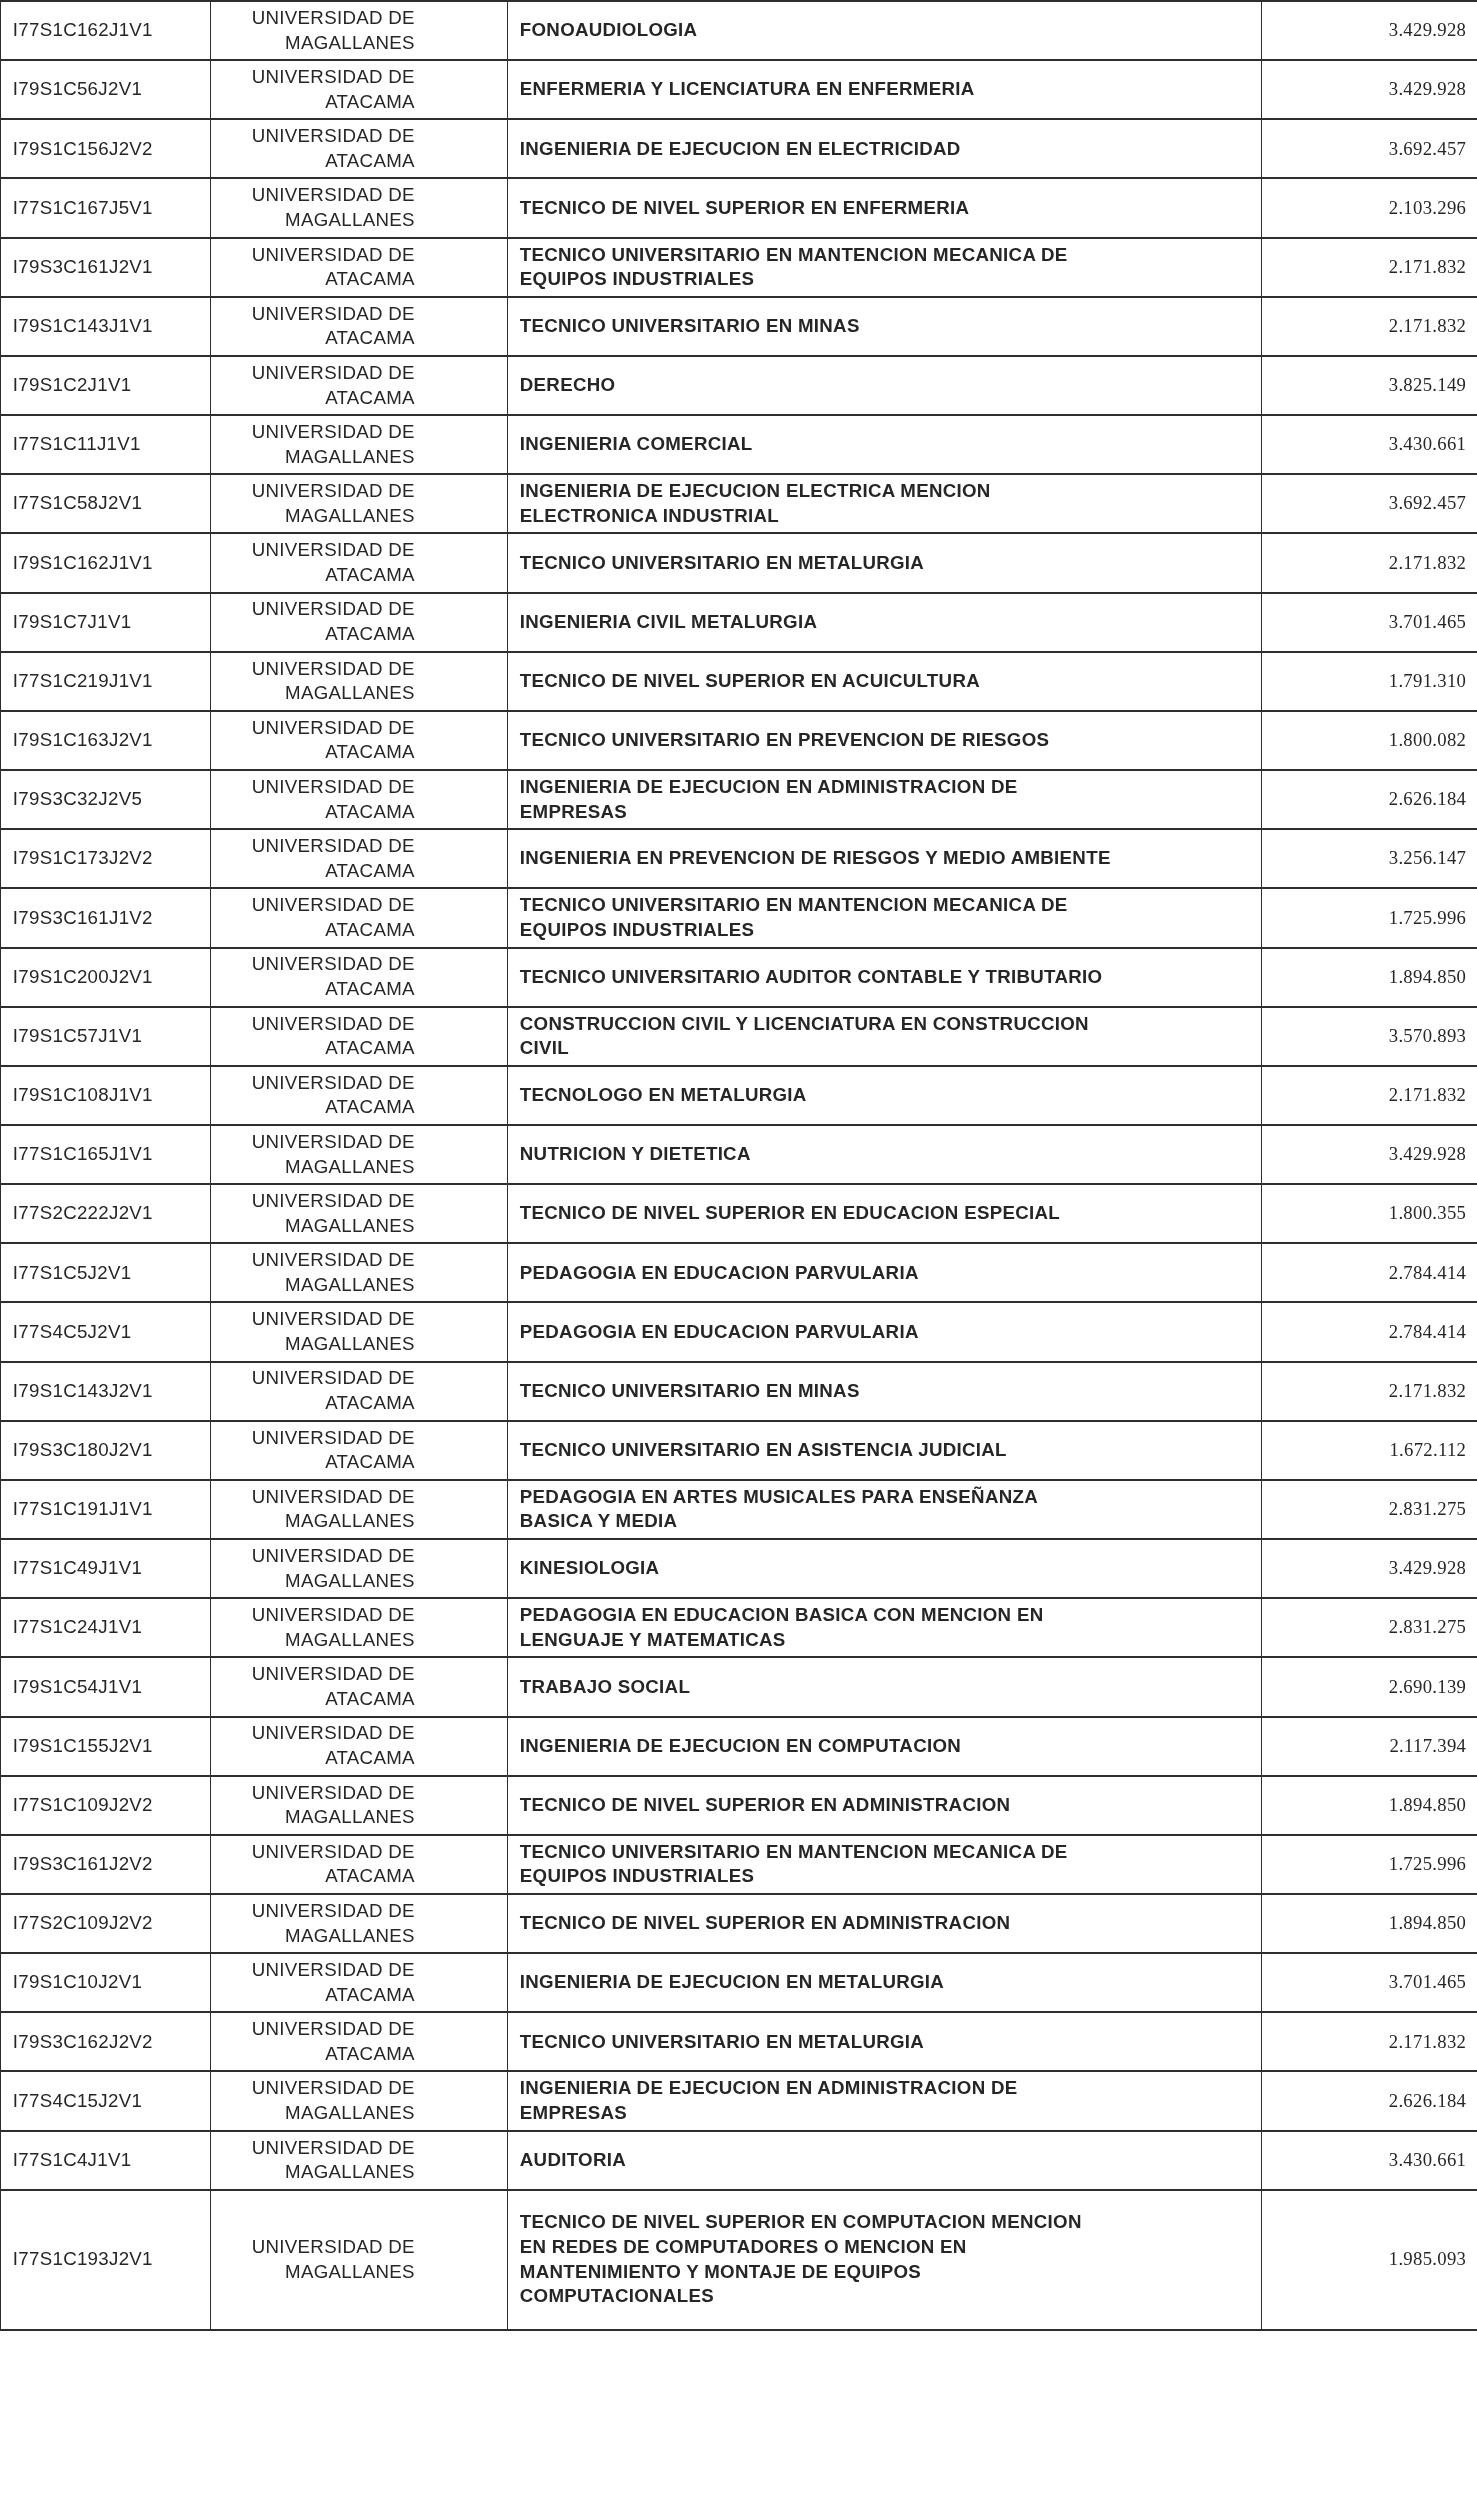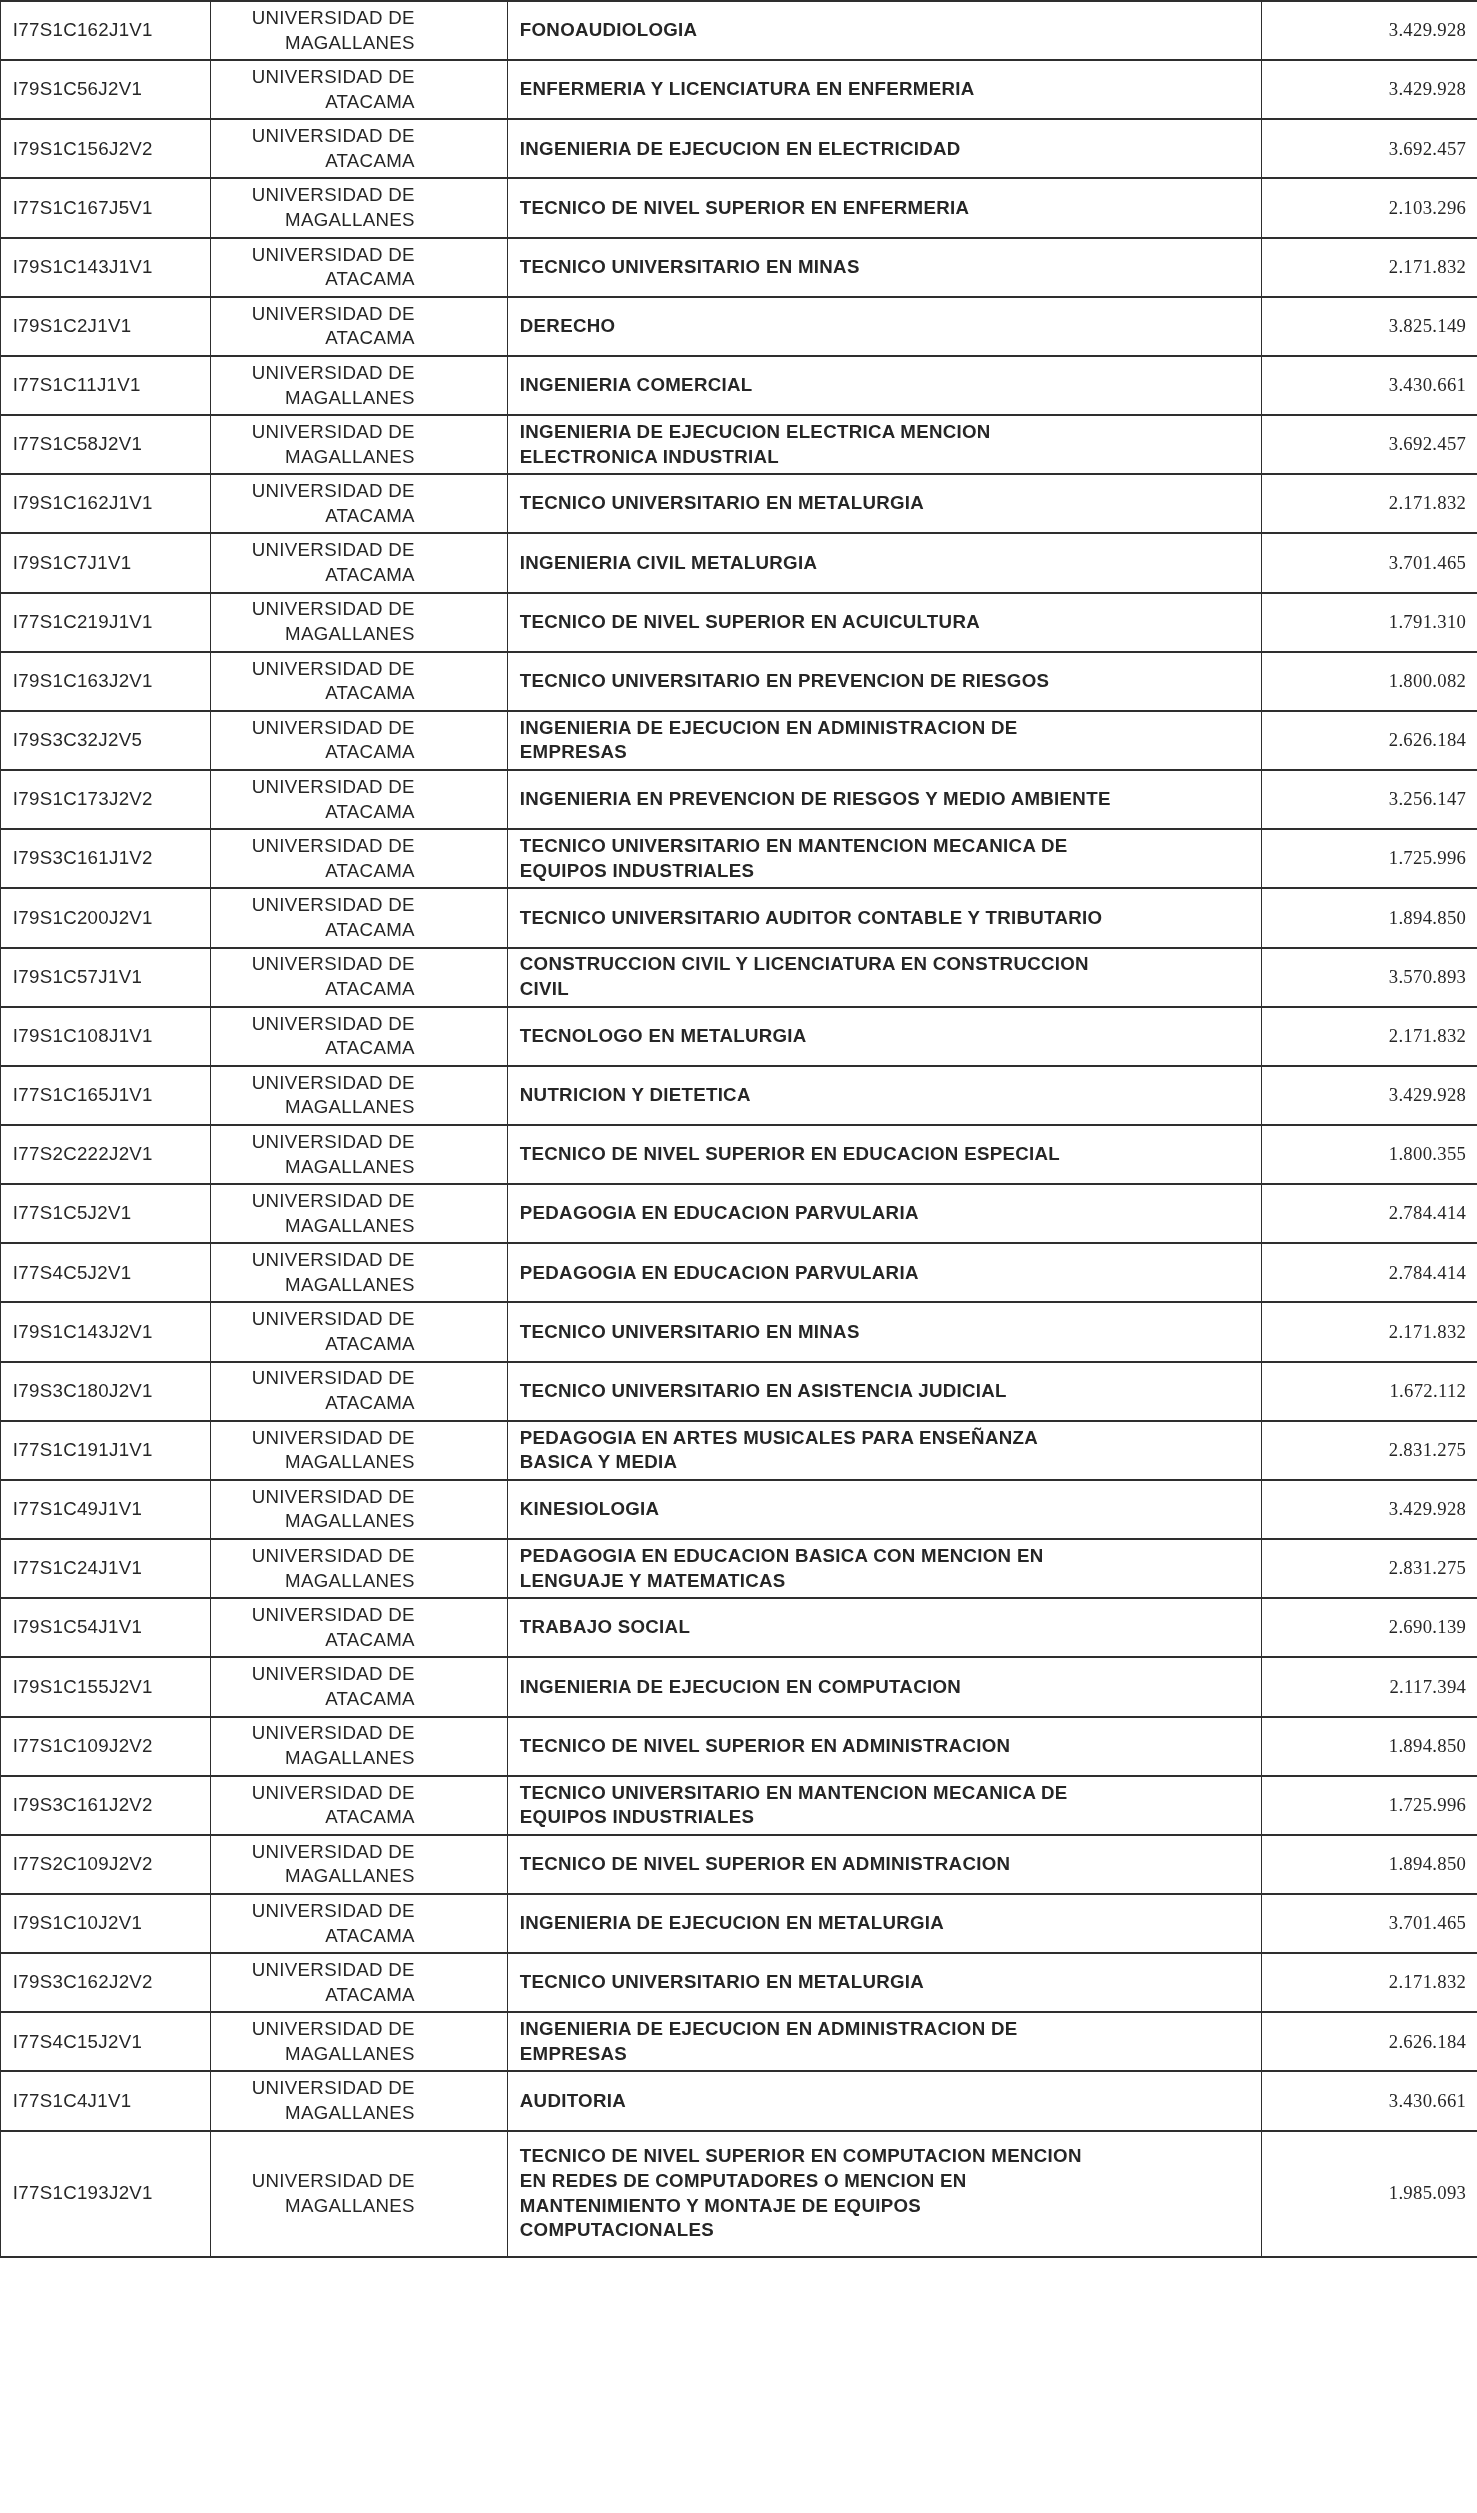--- a/index.html
+++ b/index.html
@@ -28,21 +28,21 @@
     border-bottom-width: 2.5px;
     vertical-align: middle;
     font-size: 18.7px;
     line-height: 1.32;
     letter-spacing: 0.3px;
     height: 56px;
     padding: 3.9px 11.8px;
     overflow: hidden;
   }
   table.programs tr:last-child td {
-    height: 126px;
+    height: 140px;
   }
   td.col-code { padding-left: 9.9px; margin-top: 47px; }
   td.col-univ .cell-inner { max-width: 192px; text-align: right; }
   td.col-prog .cell-inner { max-width: 591px; font-weight: bold; }
   td.col-value {
     text-align: right;
     padding-right: 13.8px;
     font-family: Liberation Serif, serif;
   }
   .cell-inner { display: block; }
@@ -111,20 +111,34 @@
       <span class="cell-inner">UNIVERSIDAD DE MAGALLANES</span>
     </td>
     <td class="col-prog">
       <span class="cell-inner">TECNICO DE NIVEL SUPERIOR EN ENFERMERIA</span>
     </td>
     <td class="col-value">
       <span class="cell-inner">2.103.296</span>
     </td>
   </tr>
 
+  <tr>
+    <td class="col-code">
+      <span class="cell-inner">I79S3C161J2V1</span>
+    </td>
+    <td class="col-univ">
+      <span class="cell-inner">UNIVERSIDAD DE ATACAMA</span>
+    </td>
+    <td class="col-prog">
+      <span class="cell-inner">TECNICO UNIVERSITARIO EN MANTENCION MECANICA DE EQUIPOS INDUSTRIALES</span>
+    </td>
+    <td class="col-value">
+      <span class="cell-inner">2.171.832</span>
+    </td>
+  </tr>
 
   <tr>
     <td class="col-code">
       <span class="cell-inner">I79S1C143J1V1</span>
     </td>
     <td class="col-univ">
       <span class="cell-inner">UNIVERSIDAD DE ATACAMA</span>
     </td>
     <td class="col-prog">
       <span class="cell-inner">TECNICO UNIVERSITARIO EN MINAS</span>

